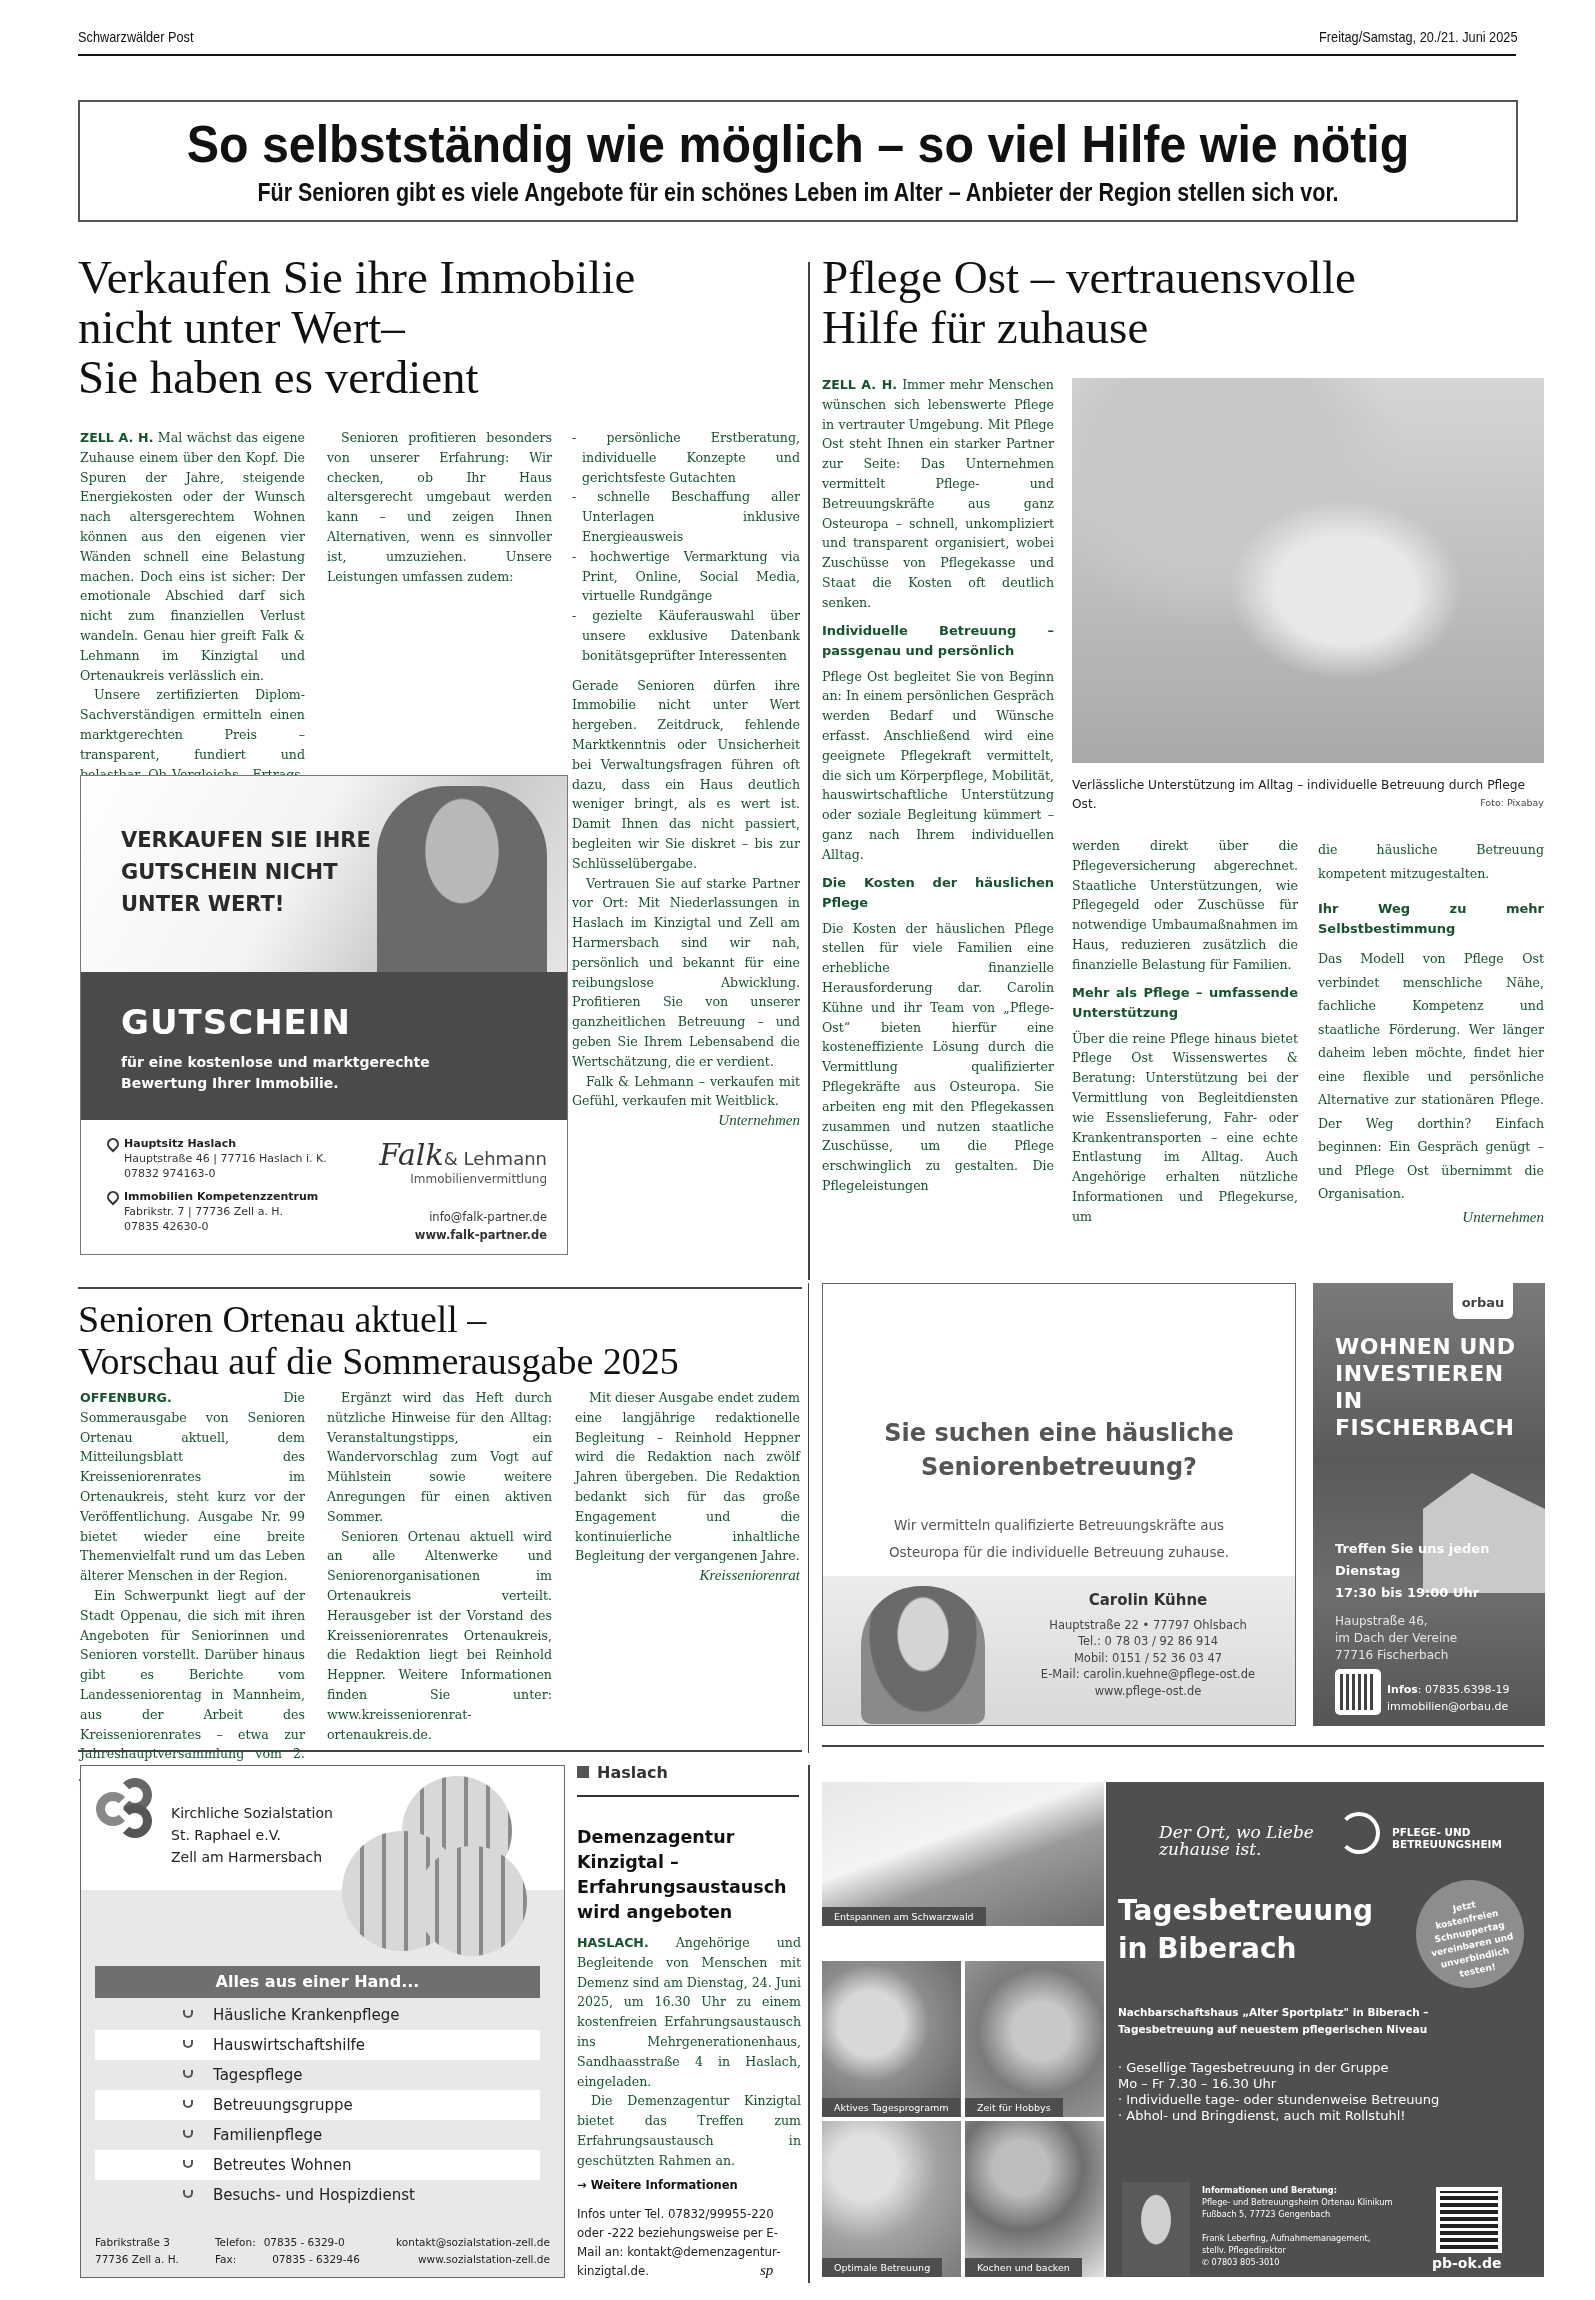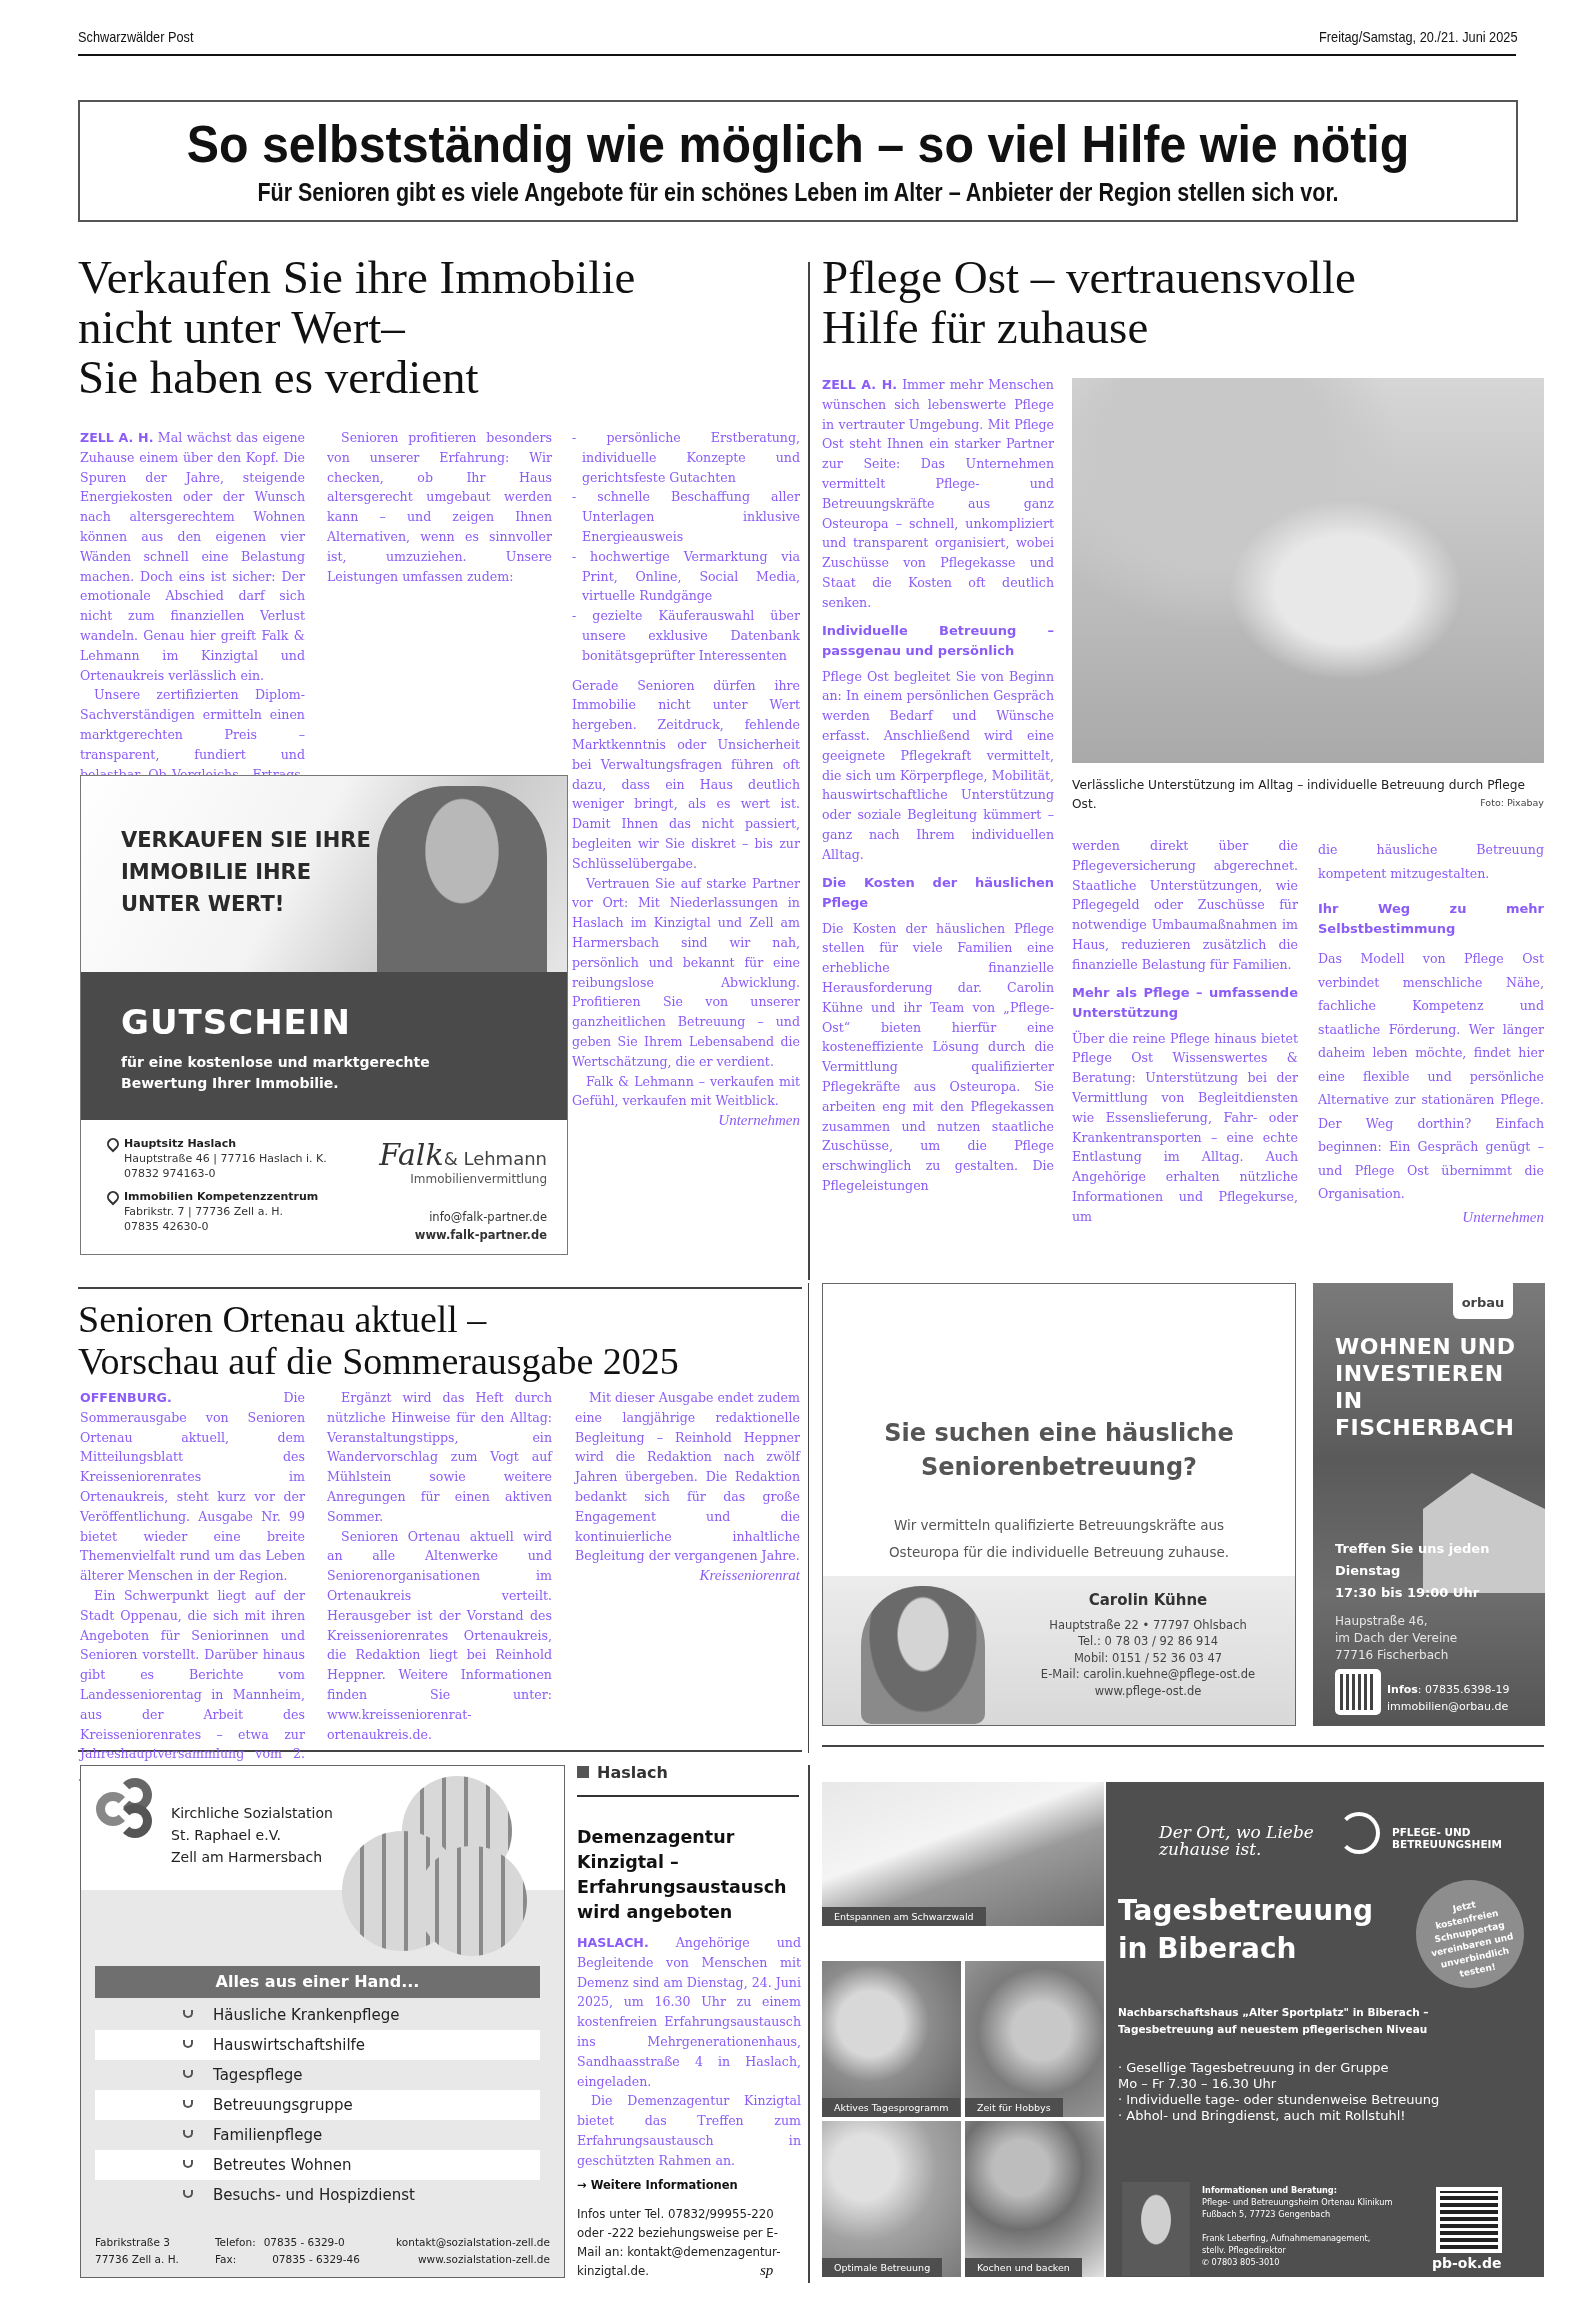--- a/index.html
+++ b/index.html
@@ -10,21 +10,21 @@
   
   #masthead-left { left: 78px; top: 28px; font-family: "Liberation Sans", sans-serif; font-size: 15px; transform: scaleX(0.85); transform-origin: left; }
   #masthead-right { right: 78px; top: 28px; font-family: "Liberation Sans", sans-serif; font-size: 15px; transform: scaleX(0.85); transform-origin: right; }
   #masthead-rule { left: 78px; top: 54px; width: 1438px; height: 2px; background: #111; }
 
   #banner { left: 78px; top: 100px; width: 1440px; height: 122px; border: 2px solid #555; }
   #banner-title { position: absolute; left: 0; right: 0; top: 12px; text-align: center; font-family: "Liberation Sans", sans-serif; font-weight: bold; font-size: 52px; letter-spacing: 0px; transform: scaleX(0.93); }
   #banner-sub { position: absolute; left: 0; right: 0; top: 76px; text-align: center; font-family: "Liberation Sans", sans-serif; font-weight: bold; font-size: 25px; transform: scaleX(0.86); }
 
   .headline { font-family: "Liberation Serif", serif; font-size: 47px; line-height: 50px; color: #111; }
-  .body-text { font-family: "DejaVu Serif", serif; font-size: 12.6px; line-height: 19.8px; text-align: justify; hyphens: auto; color: #8b5cf6; }
+  .body-text { font-family: "DejaVu Serif", serif; font-size: 12.6px; line-height: 19.8px; text-align: justify; hyphens: auto; color: #14532d; }
   .body-text p { text-indent: 0; }
   .body-text p + p { text-indent: 14px; }
   .dateline { font-family: "DejaVu Sans", sans-serif; font-weight: bold; }
   .sig { font-style: italic; text-align: right; font-family: "Liberation Serif", serif; font-size: 15px; }
   .subhead { font-family: "DejaVu Sans", sans-serif; font-weight: bold; font-size: 13px; line-height: 20px; margin: 8px 0 6px; }
 
   .vrule { background: #444; width: 2px; }
   .hrule { background: #444; height: 2px; }
 
   ul.dash { list-style: none; }
@@ -167,21 +167,21 @@
   <p style="text-indent:14px">Vertrauen Sie auf starke Partner vor Ort: Mit Niederlassungen in Haslach im Kinzigtal und Zell am Harmersbach sind wir nah, persönlich und bekannt für eine reibungslose Abwicklung. Profitieren Sie von unserer ganzheitlichen Betreuung – und geben Sie Ihrem Lebensabend die Wertschätzung, die er verdient.</p>
   <p style="text-indent:14px">Falk &amp; Lehmann – verkaufen mit Gefühl, verkaufen mit Weitblick.</p>
   <div class="sig">Unternehmen</div>
 </div>
 
 <div class="abs" id="falk-ad">
   <div id="falk-top"></div>
   <div id="falk-photo"></div>
   <div id="falk-headline">
     <div>VERKAUFEN SIE IHRE</div>
-    <div>IMMOBILIE IHRE</div>
+    <div>GUTSCHEIN NICHT</div>
     <div>UNTER WERT!</div>
   </div>
   <div id="falk-band">
     <div id="falk-gutschein">GUTSCHEIN</div>
     <div id="falk-gutschein-sub">
       <div>für eine kostenlose und marktgerechte</div>
       <div>Bewertung Ihrer Immobilie.</div>
     </div>
   </div>
   <div id="falk-contacts">

